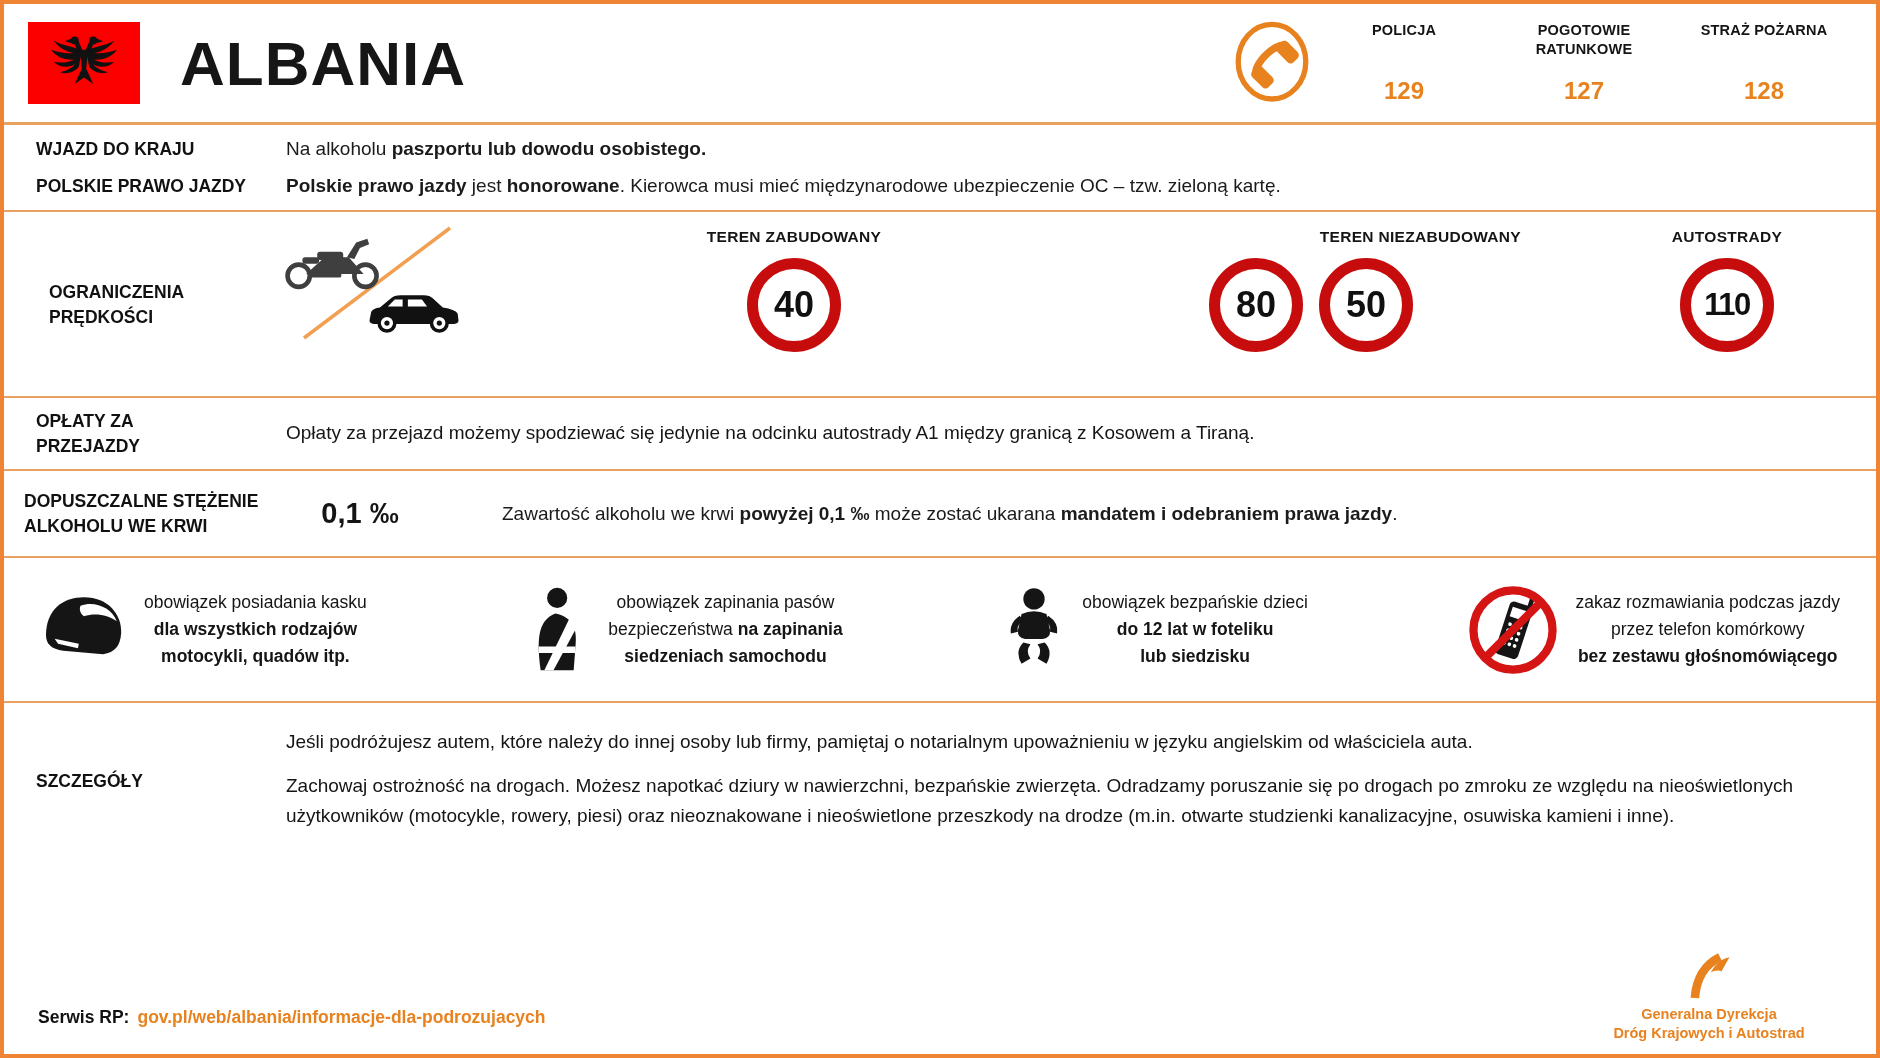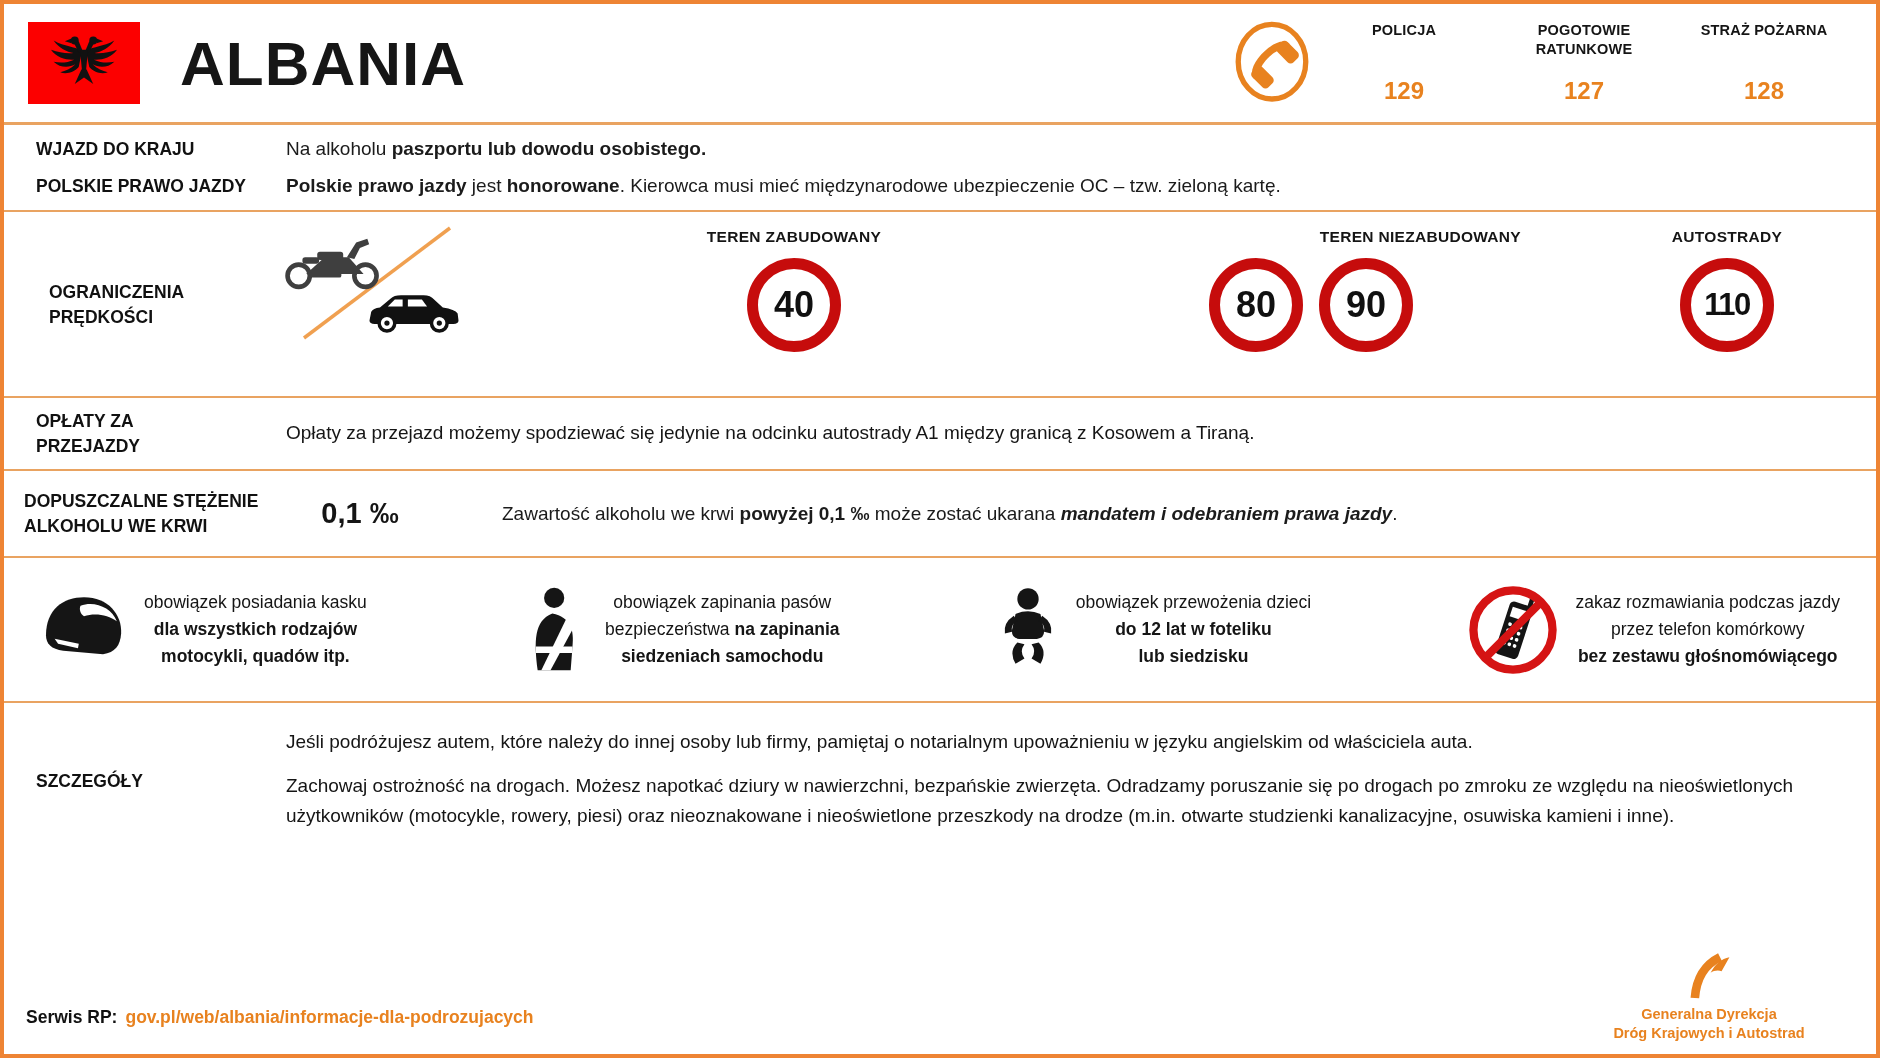--- a/index.html
+++ b/index.html
@@ -65,21 +65,21 @@
   .ob-text{font-size:17.5px;line-height:1.55;text-align:center;}
 
   
   .details{height:247px;display:flex;align-items:flex-start;padding-left:32px;}
   .details .sec-label{padding-top:66px;}
   .det-content{padding-top:24px;padding-right:72px;}
   .det-content p{font-size:19px;line-height:1.58;margin-bottom:14px;}
 
   
   .footer{height:104px;position:relative;}
-  .serwis{position:absolute;left:22px;bottom:26px;font-size:17.5px;font-weight:700;color:#111;}
+  .serwis{position:absolute;left:34px;bottom:26px;font-size:17.5px;font-weight:700;color:#111;}
   .serwis .url{color:var(--accent);margin-left:8px;text-decoration:none;font-weight:700;}
   .logo{position:absolute;right:52px;bottom:10px;text-align:center;width:230px;}
   .logo svg{width:44px;height:50px;}
   .logo-text{font-size:14.5px;font-weight:700;color:var(--accent);line-height:1.35;}
 </style>
 </head>
 <body>
 
 <div class="page">
 
@@ -172,42 +172,42 @@
     <div class="sp-col c1">
       <div class="sp-h">TEREN ZABUDOWANY</div>
       <div class="sp-signs">
         <div class="sign">40</div>
       </div>
     </div>
     <div class="sp-col c2">
       <div class="sp-h">TEREN NIEZABUDOWANY</div>
       <div class="sp-signs">
         <div class="sign">80</div>
-        <div class="sign">90</div>
+        <div class="sign">50</div>
       </div>
     </div>
     <div class="sp-col c3">
       <div class="sp-h">AUTOSTRADY</div>
       <div class="sp-signs">
         <div class="sign s110">110</div>
       </div>
     </div>
   </section>
 
   <section class="tolls">
     <div class="sec-label lbl-narrow">OPŁATY ZA PRZEJAZDY</div>
     <div class="lines">
       <p>Opłaty za przejazd możemy spodziewać się jedynie na odcinku autostrady A1 między granicą z Kosowem a Tiraną.</p>
     </div>
   </section>
 
   <section class="alcohol">
     <div class="sec-label">DOPUSZCZALNE STĘŻENIE ALKOHOLU WE KRWI</div>
     <div class="alc-value">0,1 ‰</div>
-    <div class="alc-text body-text"><span>Zawartość alkoholu we krwi </span><span style="font-weight: 700;">powyżej 0,1 ‰</span><span> może zostać ukarana </span><span style="font-weight: 700; font-style: italic;">mandatem i odebraniem prawa jazdy</span><span>.</span></div>
+    <div class="alc-text body-text"><span>Zawartość alkoholu we krwi </span><span style="font-weight: 700;">powyżej 0,1 ‰</span><span> może zostać ukarana </span><span style="font-weight: 700;">mandatem i odebraniem prawa jazdy</span><span>.</span></div>
   </section>
 
   <section class="oblig">
 
     <div class="ob">
       <svg class="ob-icon" width="88" height="76" viewBox="0 0 100 88">
         <path fill="#151515" d="M6 50 C6 20 26 6 50 6 C78 6 94 26 93 48 C92 62 86 70 72 72 L26 68 C12 66 6 60 6 50 Z"></path>
         <path fill="#fff" d="M46 16 C62 10 82 18 88 34 C78 26 62 24 50 28 C46 26 44 20 46 16 Z"></path>
         <path fill="#fff" d="M16 54 L44 60 L43 65 L20 60 Z"></path>
       </svg>
@@ -237,21 +237,21 @@
         <g fill="#151515">
           <circle cx="36" cy="13" r="12"></circle>
           <path d="M22 30 Q36 24 50 30 L54 48 Q55 57 46 58 L26 58 Q17 57 18 48 Z"></path>
           <path d="M20 32 Q8 40 10 52 L18 50 Q16 42 24 38 Z"></path>
           <path d="M52 32 Q64 40 62 52 L54 50 Q56 42 48 38 Z"></path>
           <path d="M24 62 Q14 72 22 86 L32 80 Q26 72 32 64 Z"></path>
           <path d="M48 62 Q58 72 50 86 L40 80 Q46 72 40 64 Z"></path>
         </g>
       </svg>
       <div class="ob-text">
-        <div><span>obowiązek przewożenia dzieci</span></div>
+        <div><span>obowiązek bezpańskie dzieci</span></div>
         <div><span style="font-weight: 700;">do 12 lat w foteliku</span></div>
         <div><span style="font-weight: 700;">lub siedzisku</span></div>
       </div>
     </div>
 
     <div class="ob">
       <svg class="ob-icon" width="92" height="92" viewBox="0 0 100 100">
         <g transform="rotate(18 50 50)">
           <rect x="38" y="20" width="26" height="60" rx="5" fill="#151515"></rect>
           <rect x="57" y="9" width="5" height="13" fill="#151515"></rect>

